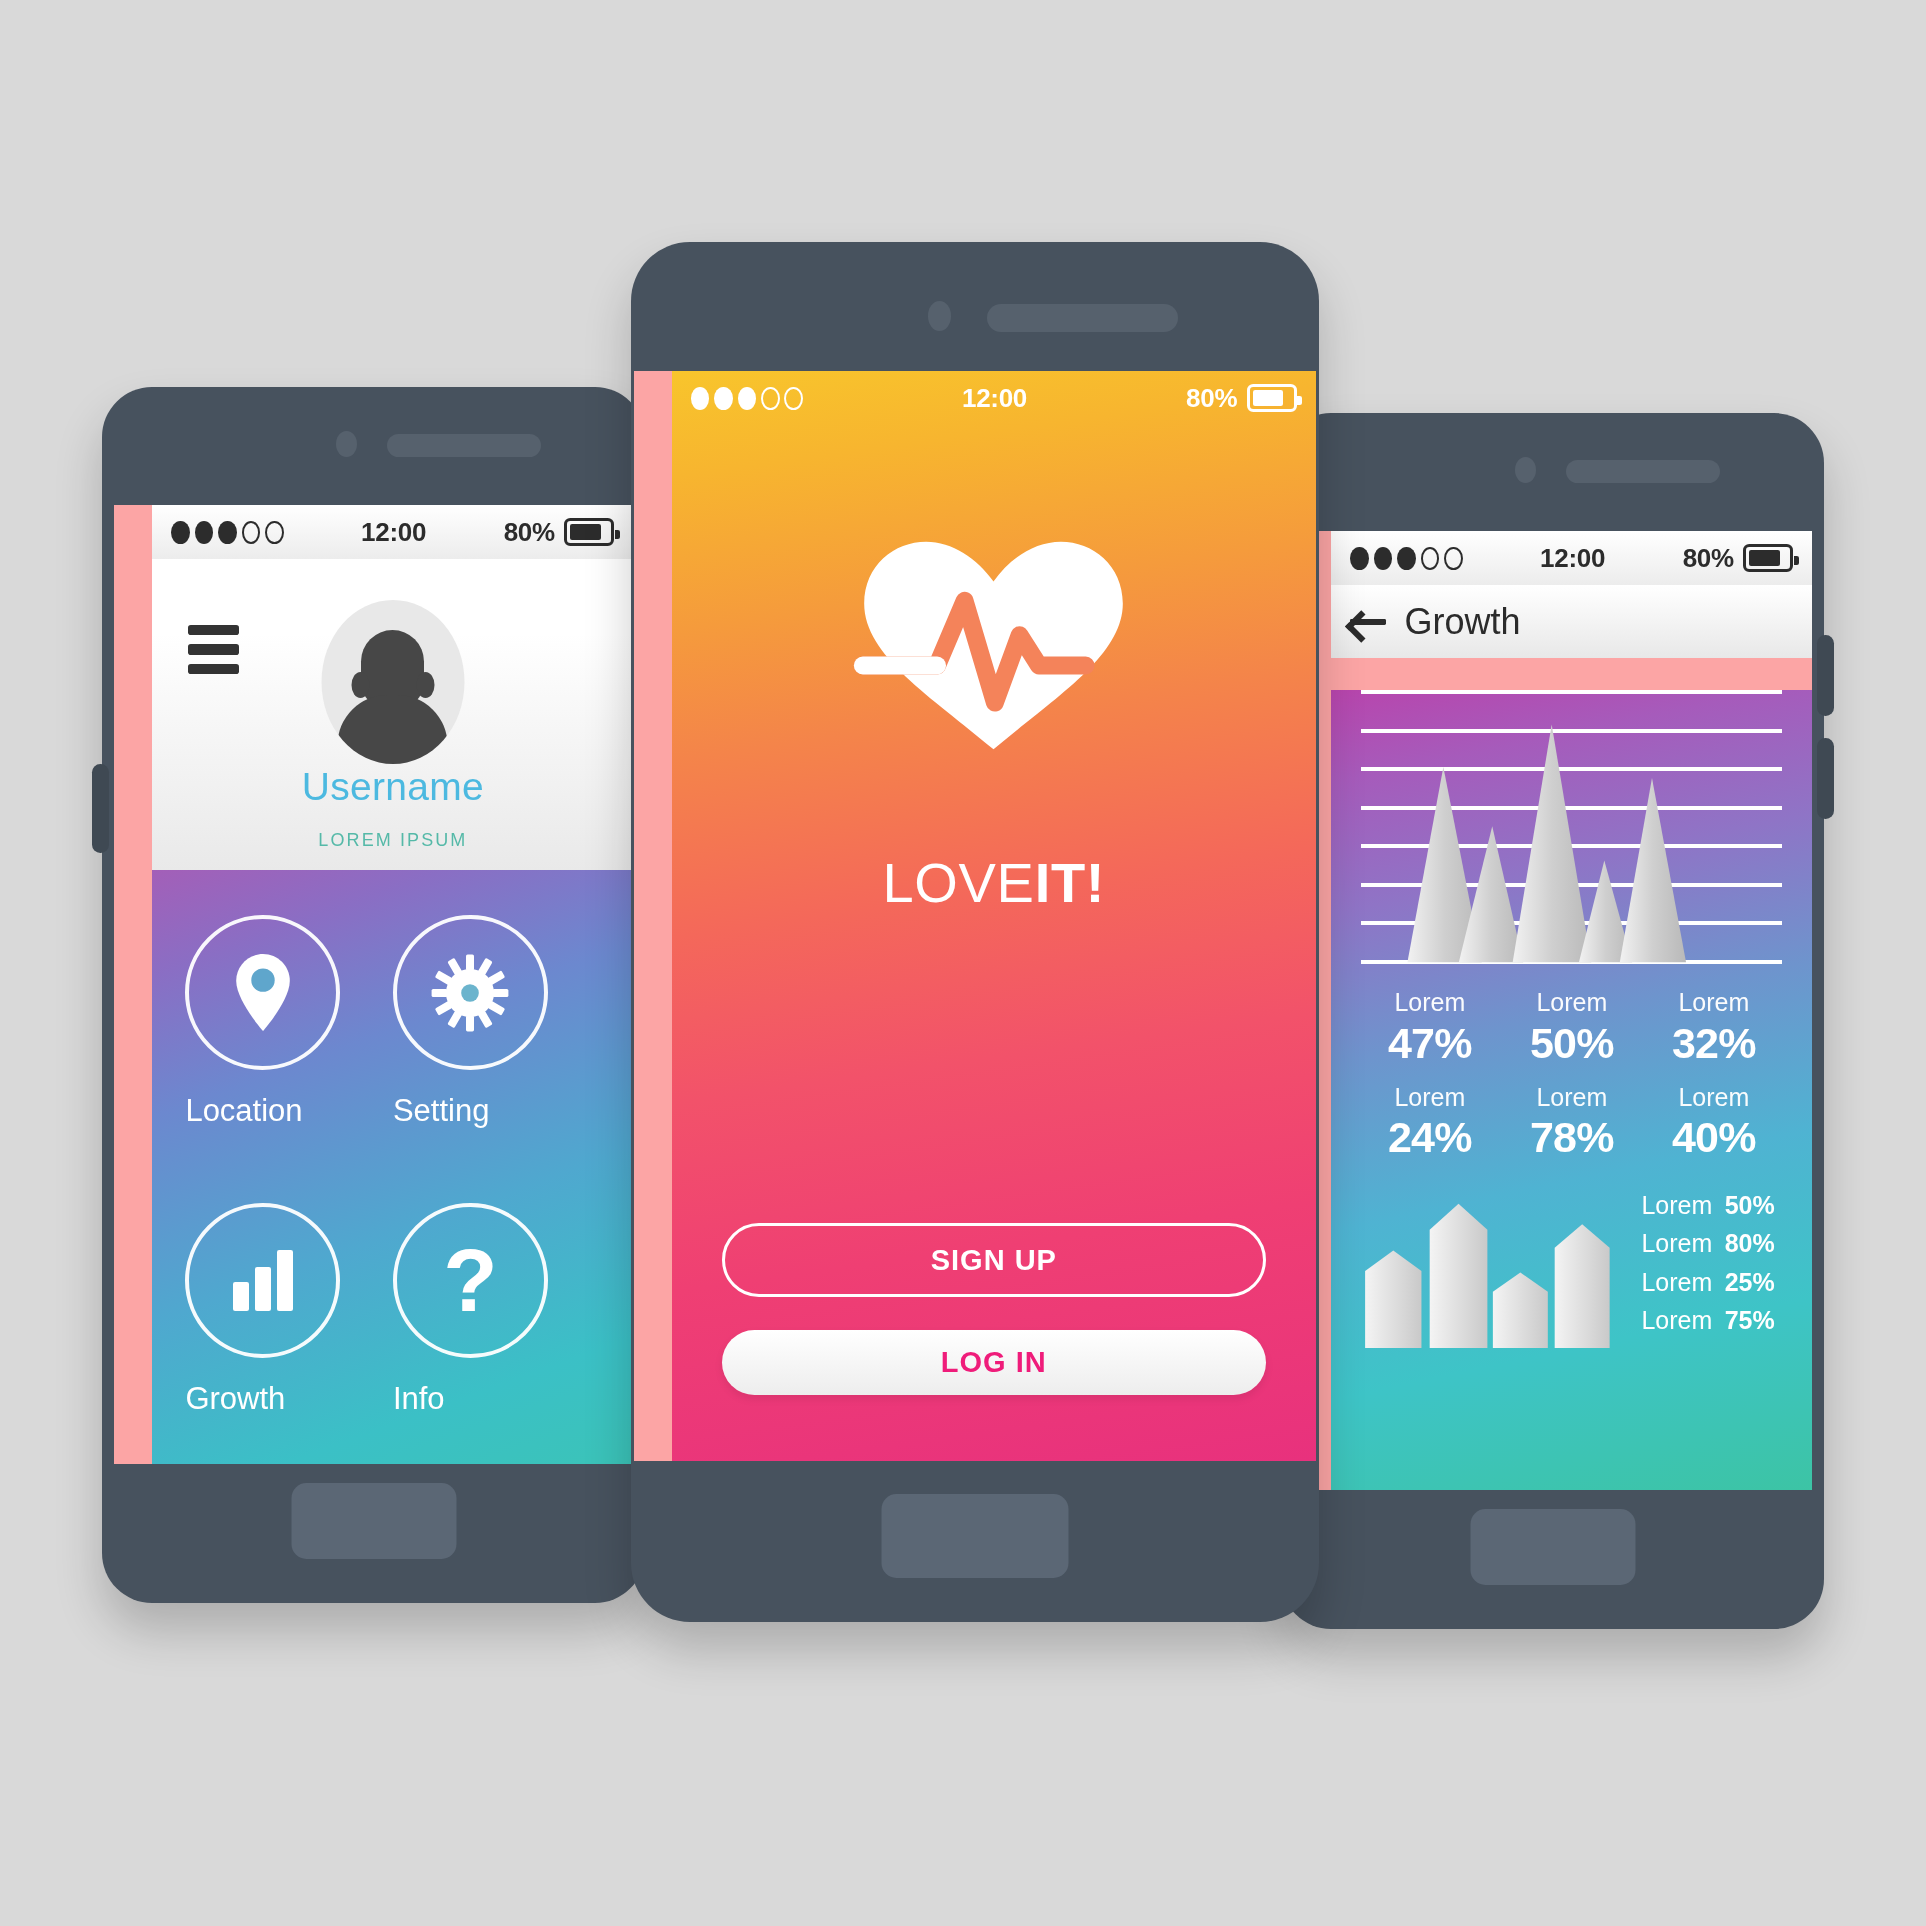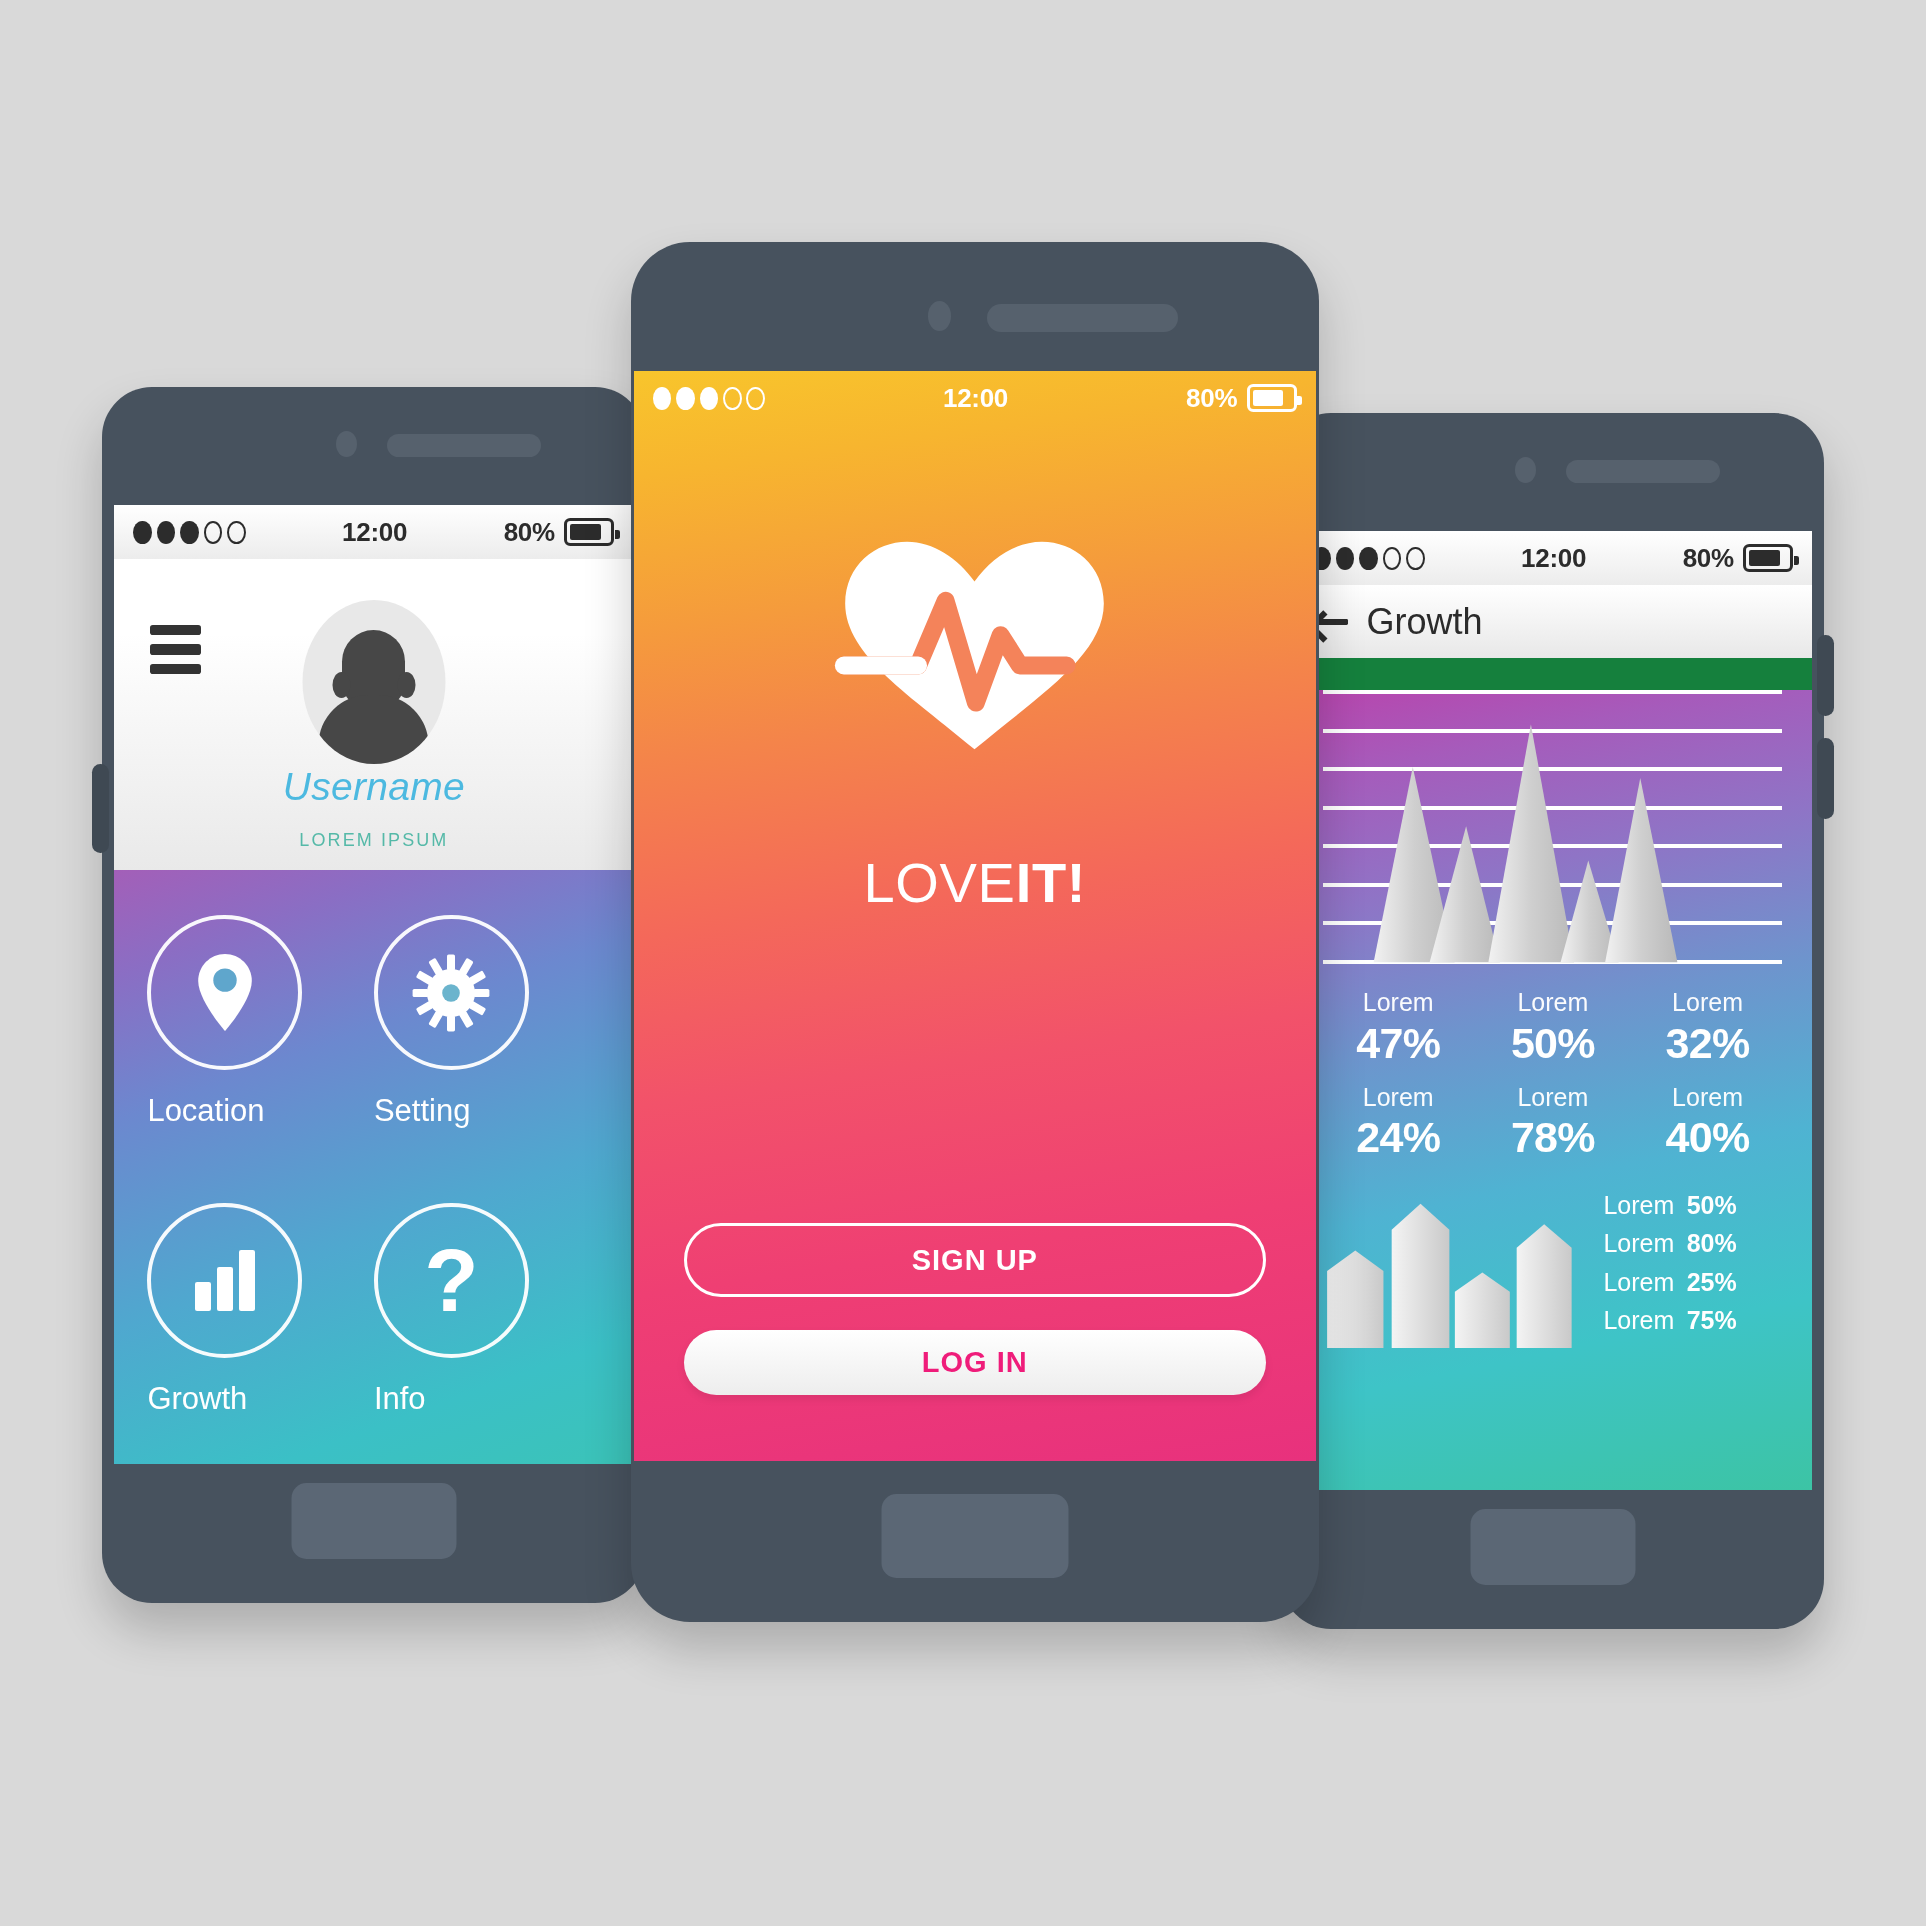--- a/index.html
+++ b/index.html
@@ -12,21 +12,22 @@
 
   
   .phone {
     position: absolute;
     background: #47525e;
     box-shadow: 0 27.5px 48px rgba(0,0,0,0.20);
   }
   .phone .screen {
     position: absolute;
     overflow: hidden;
-    background: #15803d;
+    background: #fca5a5;
+    padding-left: 38px;
   }
   .cam {
     position: absolute;
     background: #56616d;
     border-radius: 50%;
   }
   .speaker {
     position: absolute;
     background: #56616d;
     border-radius: 687px;
@@ -98,21 +99,21 @@
   }
   .avatar .ear-l, .avatar .ear-r {
     position:absolute; top: 72px; width: 18px; height: 26px; border-radius: 50%; background:#474747;
   }
   .avatar .ear-l { left: 30px; } .avatar .ear-r { right: 30px; }
   .avatar .body {
     position:absolute; left: 50%; transform: translateX(-50%); bottom: -13.8px;
     width: 110px; height: 83px; border-radius: 50px 50px 0 0; background:#474747;
   }
   .username { position:absolute; left:0; right:0; top: 206px; text-align:center;
-    font-size: 39px; color: #4cb9e0; font-weight: 400; letter-spacing: 0.3px; font-style: italic; }
+    font-size: 39px; color: #4cb9e0; font-weight: 400; letter-spacing: 0.3px; }
   .usersub { position:absolute; left:0; right:0; top: 271px; text-align:center;
     font-size: 18px; color: #55b9a8; letter-spacing: 2.1px; }
 
   .left-grid {
     height: 648px;
     background: linear-gradient(160deg,#a35fb8 0%, #8a6ec4 13%, #6c88cf 30%, #4fa8cf 55%, #3bc0c6 78%, #3bc5b2 100%);
     display: grid; grid-template-columns: 1fr 1fr; grid-template-rows: 1fr 1fr;
     padding: 45px 33px 27.5px;
   }
   .tile { display:flex; flex-direction: column; cursor: pointer; }

